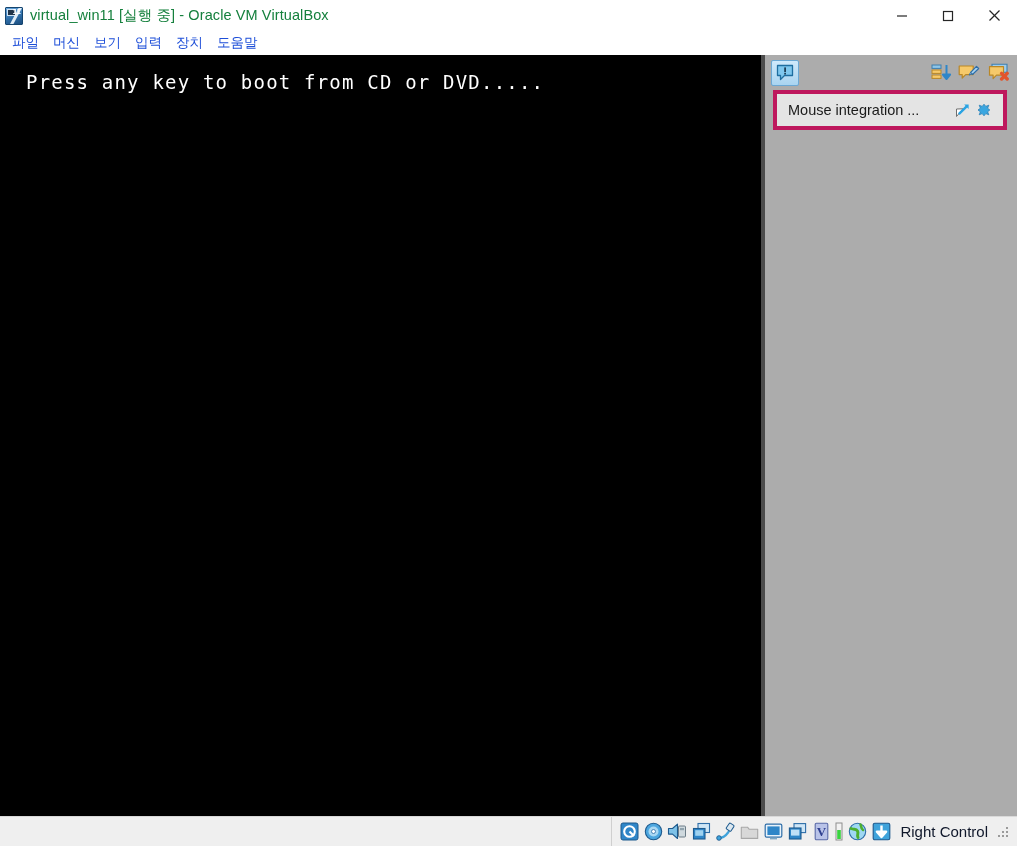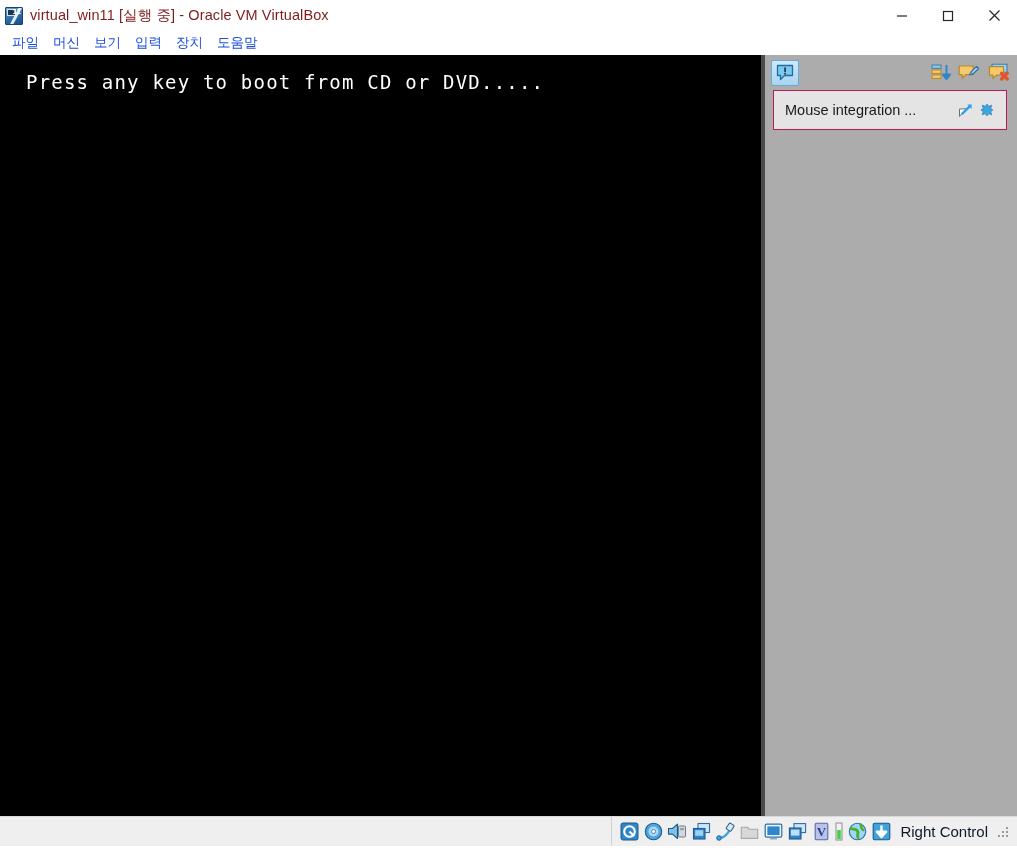--- a/index.html
+++ b/index.html
@@ -51,21 +51,21 @@
   }
   .title-icon .num {
     position: absolute; right: 1px; bottom: 8px;
     font-size: 8px; line-height: 8px;
     color: #ffffff; font-weight: bold;
     font-family: "Liberation Sans", sans-serif;
     margin-left: 44px;
   }
   .title-text {
     font-size: 14.5px;
-    color: #7f1d1d;
+    color: #15803d;
     white-space: nowrap;
     letter-spacing: .1px;
     text-align: right;
   }
   .wincontrols {
     position: absolute; right: 0; top: 0;
     height: 31px; display: flex;
   }
   .wincontrols .wbtn {
     width: 46px; height: 31px;
@@ -153,21 +153,21 @@
     display: flex; flex-direction: column;
     gap: 9px;
     flex: 0 0 auto;
   }
   .notif-item {
     height: 40px;
     background: #e4e4e4;
     display: flex;
     align-items: center;
     padding: 0 8px 0 11px;
-    border: 1px solid #be185d;
+    border: 4px solid #be185d;
   }
   .notif-label {
     font-size: 14.5px;
     color: #1a1a1a;
     white-space: nowrap;
     overflow: hidden;
     flex: 1 1 auto;
     font-family: "Liberation Sans", sans-serif;
   }
   .notif-btn {

